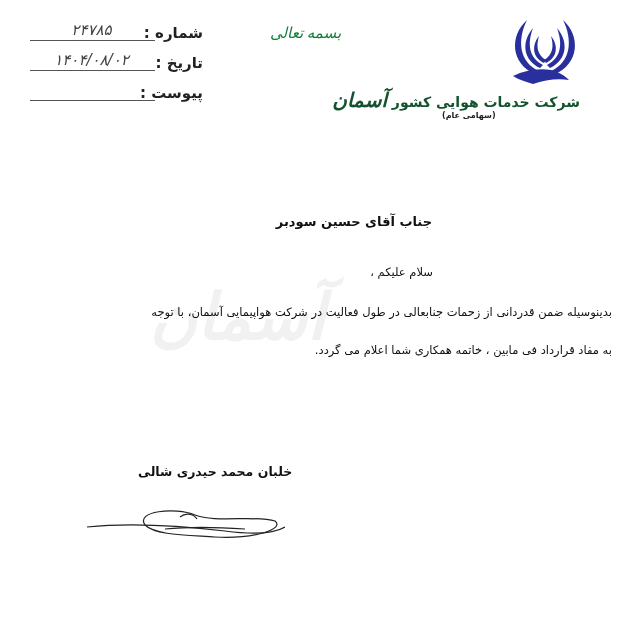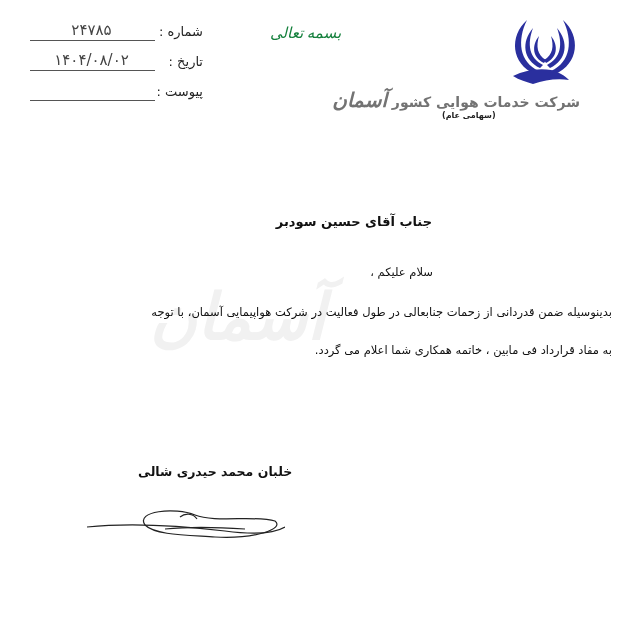--- a/index.html
+++ b/index.html
@@ -2,30 +2,30 @@
 <html><head>
   <meta charset="utf-8">
   <style>
     html, body { margin: 0; padding: 0; }
     body { width: 640px; height: 640px; background: #ffffff; position: relative; overflow: hidden; font-family: "DejaVu Sans", sans-serif; color: #111; }
     .page { position: absolute; left: 0; top: 0; width: 640px; height: 640px; background: #fff; }
 
     
     .meta { position: absolute; left: 28px; top: 20px; width: 175px; }
     .meta-row { position: relative; height: 30px; }
-    .meta-label { position: absolute; right: 0; top: 4px; font-size: 13px; color: #222; direction: rtl; }
+    .meta-label { position: absolute; right: 0; top: 4px; font-size: 15px; color: #222; direction: rtl; font-weight: bold; }
     .meta-line { position: absolute; left: 2px; right: 48px; top: 20px; border-bottom: 1px solid #555; }
-    .meta-value { position: absolute; left: 0; right: 48px; top: 1px; text-align: center; font-size: 15px; letter-spacing: 1px; color: #444; direction: rtl; font-family: "DejaVu Sans", sans-serif; }
+    .meta-value { position: absolute; left: 0; right: 48px; top: 1px; text-align: center; font-size: 15px; letter-spacing: 1px; color: #444; direction: rtl; font-family: "DejaVu Sans", sans-serif; font-style: italic; }
 
     
     .invocation { position: absolute; left: 270px; top: 24px; font-family: Liberation Serif, serif; font-style: italic; font-size: 15px; color: #15803d; direction: rtl; }
 
     
     .logo { position: absolute; left: 505px; top: 18px; width: 80px; height: 68px; }
-    .company-name { position: absolute; right: 60px; top: 88px; font-size: 14px; font-weight: bold; color: #737373; direction: rtl; white-space: nowrap; }
+    .company-name { position: absolute; right: 60px; top: 88px; font-size: 14px; font-weight: bold; color: #14532d; direction: rtl; white-space: nowrap; }
     .company-name .brand { font-size: 20px; font-style: italic; font-weight: 900; }
     .company-sub { position: absolute; left: 442px; top: 111px; font-size: 8px; font-weight: bold; color: #222; direction: rtl; text-align: center; }
 
     
     .watermark { position: absolute; left: 150px; top: 280px; font-size: 64px; font-weight: bold; color: #f1f1f1; direction: rtl; font-style: italic; letter-spacing: 6px; }
 
     
     .recipient { position: absolute; right: 208px; top: 214px; font-size: 13px; font-weight: bold; direction: rtl; }
     .greeting { position: absolute; right: 207px; top: 265px; font-size: 11.5px; direction: rtl; }
     .body-line { position: absolute; font-size: 11.5px; direction: rtl; white-space: nowrap; text-align: right; }

